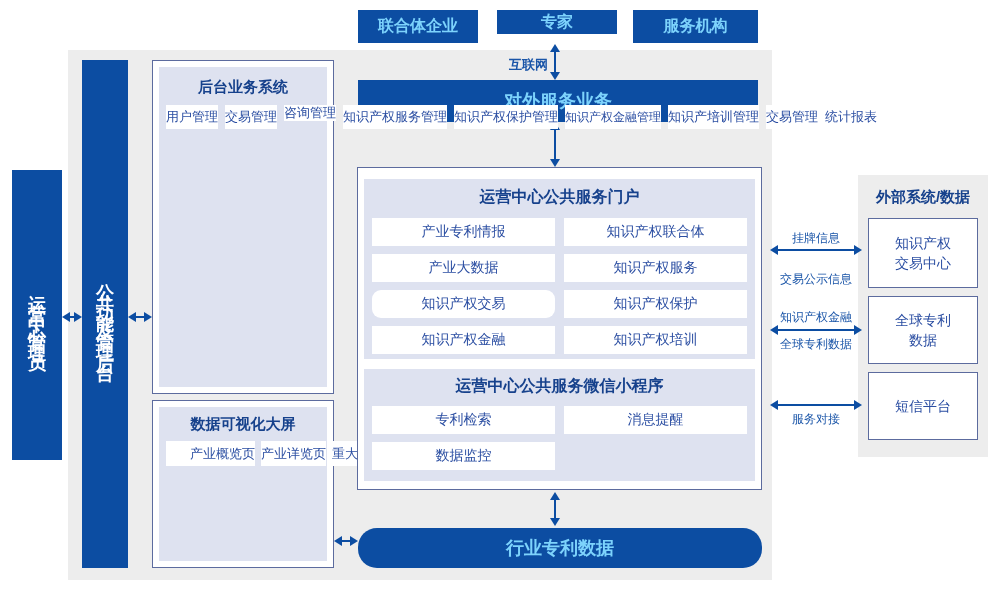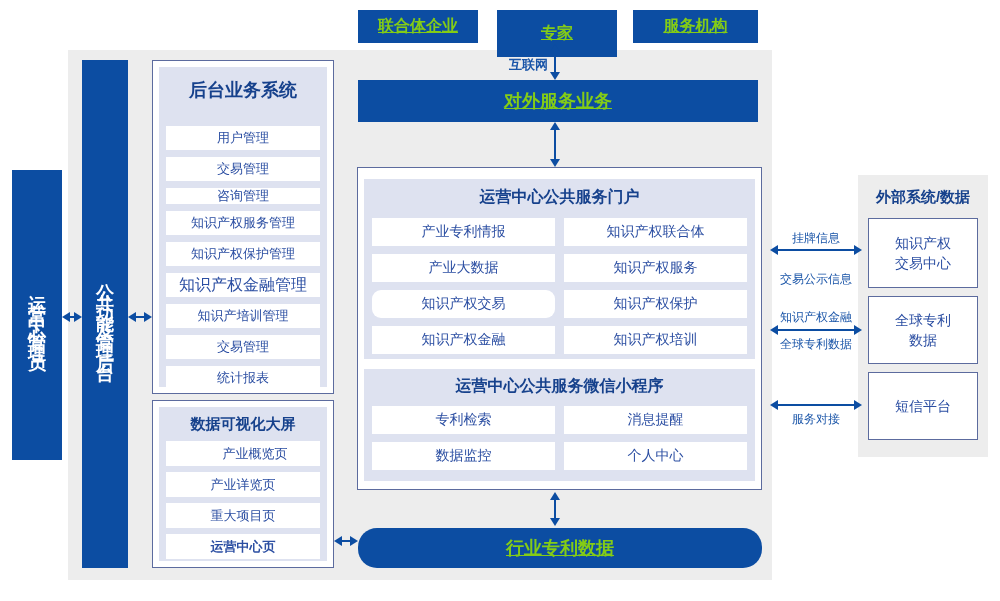--- a/index.html
+++ b/index.html
@@ -7,32 +7,32 @@
     --navy:#16418C;
     --itemtext:#2B4EA2;
     --border:#5C6B9E;
     --lav:#DEE2F0;
     --canvas:#EDEDED;
   }
   html,body{margin:0;padding:0;background:#fff;}
   body{font-family:"Liberation Sans","DejaVu Sans",sans-serif;}
   .stage{position:relative;width:1000px;height:601px;background:#fff;overflow:hidden;}
   .bg{position:absolute;background:var(--canvas);}
-  .bar{position:absolute;background:var(--blue);color:#84cc16;font-weight:bold;
-       display:flex;align-items:center;justify-content:center;text-decoration:underline;}
+  .bar{position:absolute;background:var(--blue);color:#7dd3fc;font-weight:bold;
+       display:flex;align-items:center;justify-content:center;}
   .vbar{position:absolute;background:var(--blue);color:#fff;font-weight:bold;
         display:flex;align-items:center;justify-content:center;
         writing-mode:vertical-rl;text-orientation:upright;letter-spacing:10px;font-size:18px;}
   .module{position:absolute;background:#fff;border:1px solid var(--border);box-sizing:border-box;}
   .panel{position:absolute;background:var(--lav);box-sizing:border-box;
          display:flex;flex-direction:column;}
   .mtitle{color:var(--navy);font-weight:bold;text-align:center;flex:none;}
   .item{background:#fff;color:var(--itemtext);display:flex;align-items:center;
         justify-content:center;flex:none;}
-  .col-items{display:flex;flex-direction:column;}
+  .col-items{display:flex;flex-direction:row;}
   .grid2{display:grid;grid-template-columns:1fr 1fr;column-gap:9px;row-gap:8px;margin:0 8px;}
   .lbl{position:absolute;color:#1A55A8;font-size:12px;line-height:14px;text-align:center;}
   .varrow{position:absolute;width:2px;background:var(--blue);}
   .varrow::before{content:"";position:absolute;top:-7px;left:-4px;
       border-left:5px solid transparent;border-right:5px solid transparent;
       border-bottom:8px solid var(--blue);}
   .varrow::after{content:"";position:absolute;bottom:-7px;left:-4px;
       border-left:5px solid transparent;border-right:5px solid transparent;
       border-top:8px solid var(--blue);}
   .harrow{position:absolute;height:2px;background:var(--blue);}
@@ -48,44 +48,44 @@
 </style>
 </head>
 <body>
 
 <div class="stage">
 
   <div class="bg" style="left:68px;top:50px;width:704px;height:530px;"></div>
   <div class="bg" style="left:858px;top:175px;width:130px;height:282px;"></div>
 
   <div class="bar" style="left:358px;top:10px;width:120px;height:33px;font-size:16px;">联合体企业</div>
-  <div class="bar" style="left:497px;top:10px;width:120px;height:47px;font-size:16px;">专家</div>
+  <div class="bar" style="left:497px;top:10px;width:120px;height:24px;font-size:16px;">专家</div>
   <div class="bar" style="left:633px;top:10px;width:125px;height:33px;font-size:16px;">服务机构</div>
 
   <div class="lbl" style="left:448px;top:58px;width:100px;text-align:right;font-size:13px;font-weight:bold;">互联网</div>
   <div class="varrow" style="left:554px;top:51px;height:22px;"></div>
 
   <div class="bar" style="left:358px;top:80px;width:400px;height:42px;font-size:18px;">对外服务业务</div>
   <div class="varrow" style="left:554px;top:129px;height:31px;"></div>
 
   <div class="vbar" style="left:12px;top:170px;width:50px;height:290px;">运营中心管理员</div>
   <div class="vbar" style="left:82px;top:60px;width:46px;height:508px;">公共功能及管理后台</div>
   <div class="harrow" style="left:69px;top:316px;width:6px;"></div>
   <div class="harrow" style="left:135px;top:316px;width:10px;"></div>
 
   <div class="module" style="left:152px;top:60px;width:182px;height:334px;">
     <div class="panel" style="left:6px;top:6px;right:6px;bottom:6px;padding:6px 7px 8px;">
-      <div class="mtitle" style="font-size:18px;padding:5px 0 24px;">后台业务系统</div>
+      <div class="mtitle" style="font-size:15px;padding:5px 0 8px;">后台业务系统</div>
       <div class="col-items" style="gap:7px;">
         <div class="item" style="height:24px;font-size:13px;">用户管理</div>
         <div class="item" style="height:24px;font-size:13px;">交易管理</div>
         <div class="item" style="height:16px;font-size:13px;">咨询管理</div>
         <div class="item" style="height:24px;font-size:13px;">知识产权服务管理</div>
         <div class="item" style="height:24px;font-size:13px;">知识产权保护管理</div>
-        <div class="item" style="height:24px;font-size:16px;">知识产权金融管理</div>
+        <div class="item" style="height:24px;font-size:12px;">知识产权金融管理</div>
         <div class="item" style="height:24px;font-size:13px;">知识产培训管理</div>
         <div class="item" style="height:24px;font-size:13px;">交易管理</div>
         <div class="item" style="height:24px;font-size:13px;">统计报表</div>
       </div>
     </div>
   </div>
 
   <div class="module" style="left:152px;top:400px;width:182px;height:168px;">
     <div class="panel" style="left:6px;top:6px;right:6px;bottom:6px;padding:5px 7px 8px;">
       <div class="mtitle" style="font-size:15px;padding:3px 0 7px;">数据可视化大屏</div>
@@ -111,21 +111,20 @@
         <div class="item" style="height:28px;font-size:14px;">知识产权金融</div>
         <div class="item" style="height:28px;font-size:14px;">知识产权培训</div>
       </div>
     </div>
     <div class="panel" style="left:6px;top:201px;right:6px;height:112px;padding-bottom:8px;">
       <div class="mtitle" style="font-size:16px;padding:7px 15px 9px;">运营中心公共服务微信小程序</div>
       <div class="grid2">
         <div class="item" style="height:28px;font-size:14px;">专利检索</div>
         <div class="item" style="height:28px;font-size:14px;">消息提醒</div>
         <div class="item" style="height:28px;font-size:14px;">数据监控</div>
-        <div class="item" style="height:28px;font-size:14px;">个人中心</div>
       </div>
     </div>
   </div>
 
   <div class="varrow" style="left:554px;top:499px;height:20px;"></div>
   <div class="bar" style="left:358px;top:528px;width:404px;height:40px;font-size:18px;border-radius:19px;">行业专利数据</div>
   <div class="harrow" style="left:341px;top:540px;width:10px;"></div>
 
   <div class="mtitle" style="position:absolute;left:858px;top:188px;width:130px;font-size:15px;">外部系统/数据</div>
   <div class="extbox" style="left:868px;top:218px;width:110px;height:70px;">

